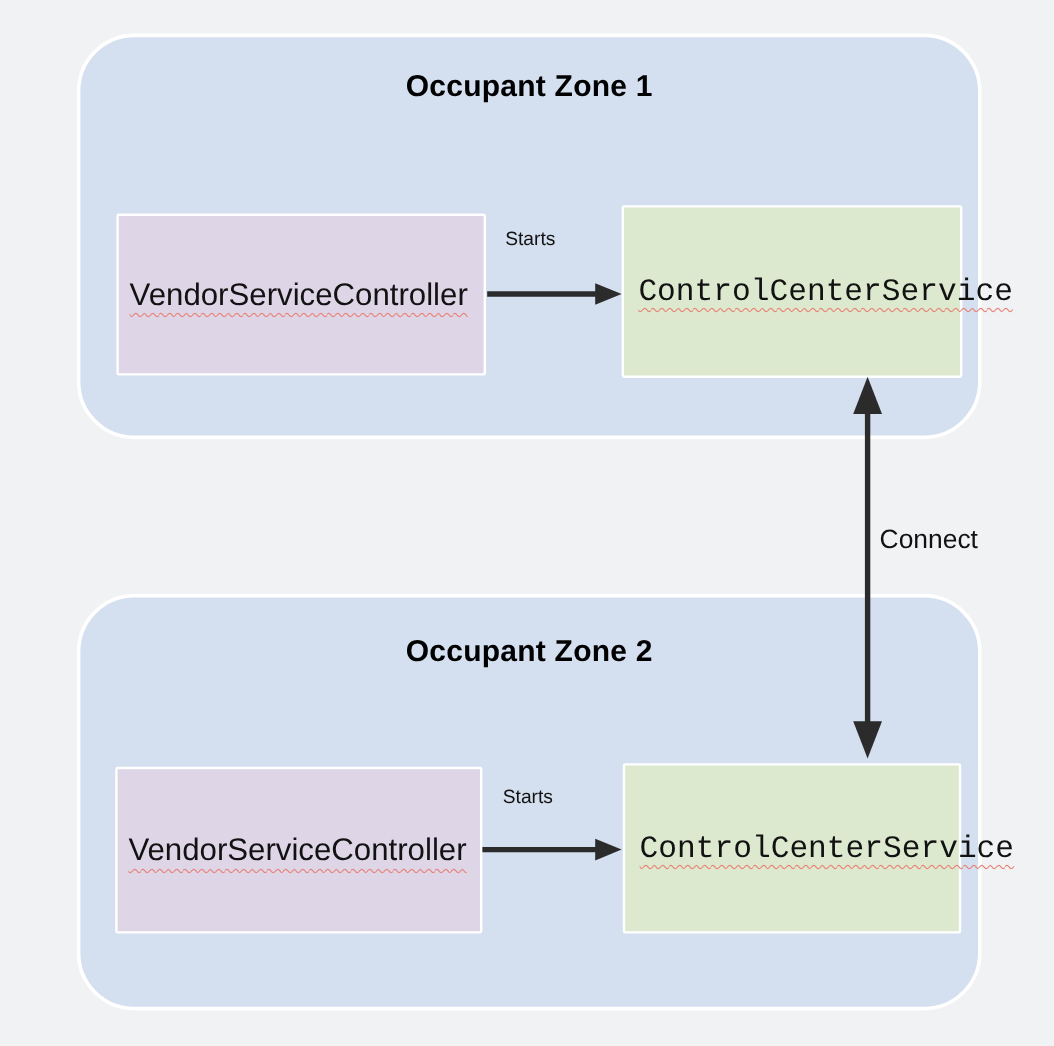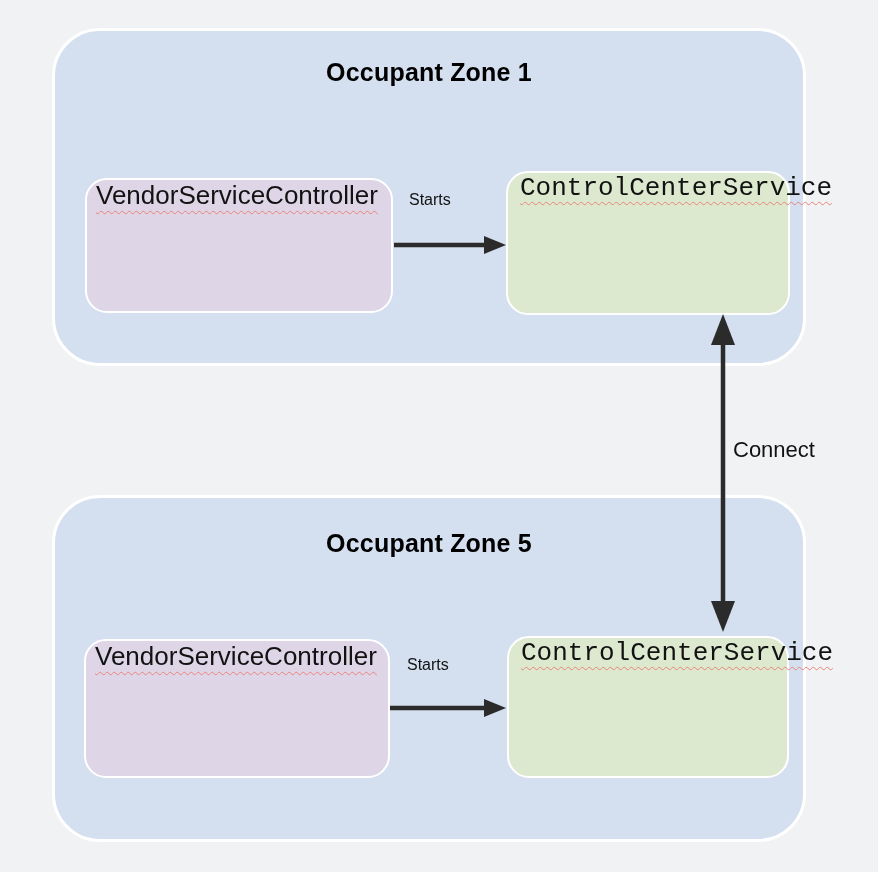--- a/index.html
+++ b/index.html
@@ -20,44 +20,44 @@
     color:var(--text);
   }
   .page{
     position:relative;
     width:878px;height:872px;
     background:var(--page-bg);
     overflow:hidden;
   }
   .zone{
     position:absolute;
-    left:52px;width:754px;
+    left:64px;width:754px;
     background:var(--zone-fill);
     border:3px solid var(--zone-border);
     border-radius:48px;
     box-sizing:border-box;
   }
   .zone1{top:28px;height:338px;}
   .zone2{top:495px;height:347px;}
   .zone-title{
     position:absolute;left:0;right:0;
     margin:0;
     text-align:center;
     font-size:25px;font-weight:bold;
     color:#000;
     letter-spacing:0.2px;
   }
   .zone1 .zone-title{top:27px;}
   .zone2 .zone-title{top:31px;}
   .node{
     position:absolute;
     border:2.5px solid var(--node-border);
-    border-radius:22px;
+    border-radius:2px;
     box-sizing:border-box;
-    display:flex;
+    display:flex;align-items:center;
     font-size:26px;
     white-space:nowrap;
   }
   .node-label{
     text-decoration-line:underline;
     text-decoration-style:wavy;
     text-decoration-color:var(--squiggle);
     text-decoration-thickness:1px;
     text-underline-offset:6px;
   }
@@ -106,21 +106,21 @@
       <line x1="1" y1="10" x2="92" y2="10" stroke-width="4.5"></line>
       <polygon points="91,1 113,10 91,19"></polygon>
     </svg>
 
     <div class="node control">
       <span class="node-label">ControlCenterService</span>
     </div>
   </section>
 
   <section class="zone zone2">
-    <h2 class="zone-title">Occupant Zone 5</h2>
+    <h2 class="zone-title">Occupant Zone 2</h2>
 
     <div class="node vendor">
       <span class="node-label">VendorServiceController</span>
     </div>
 
     <div class="starts-label">Starts</div>
 
     <svg class="h-arrow" width="118" height="20" viewBox="0 0 118 20">
       <line x1="1" y1="10" x2="96" y2="10" stroke-width="4.5"></line>
       <polygon points="95,1 117,10 95,19"></polygon>

